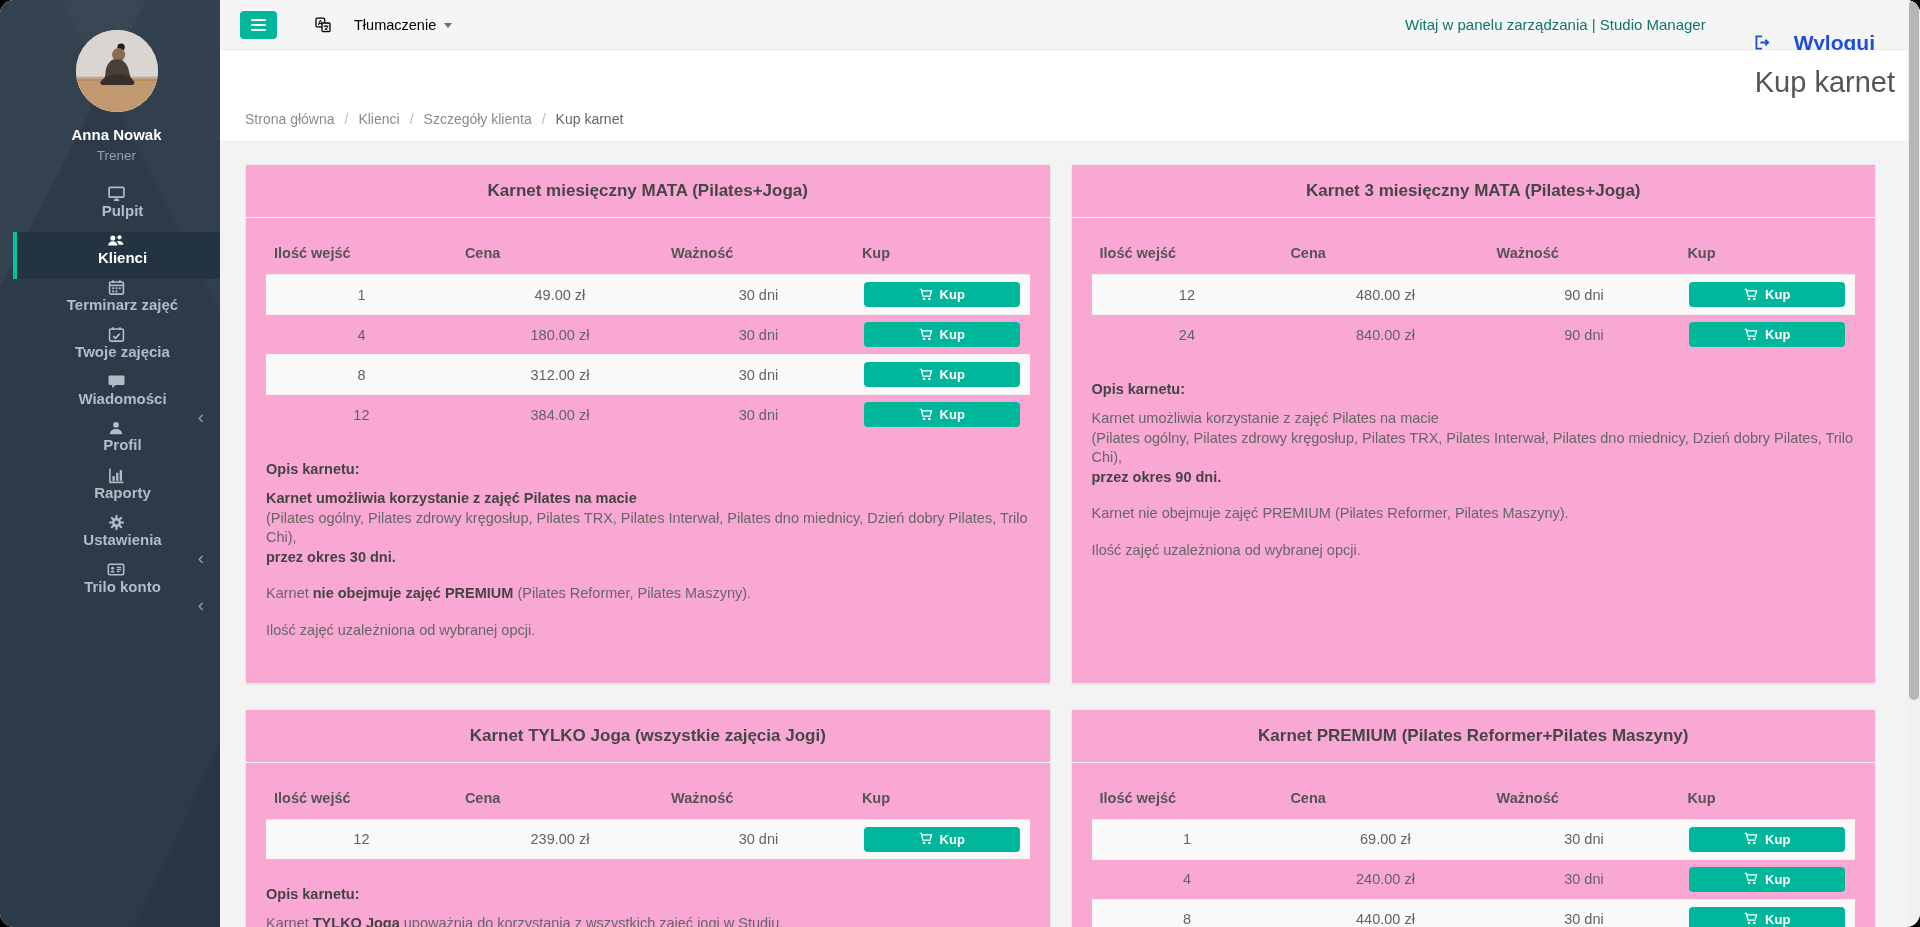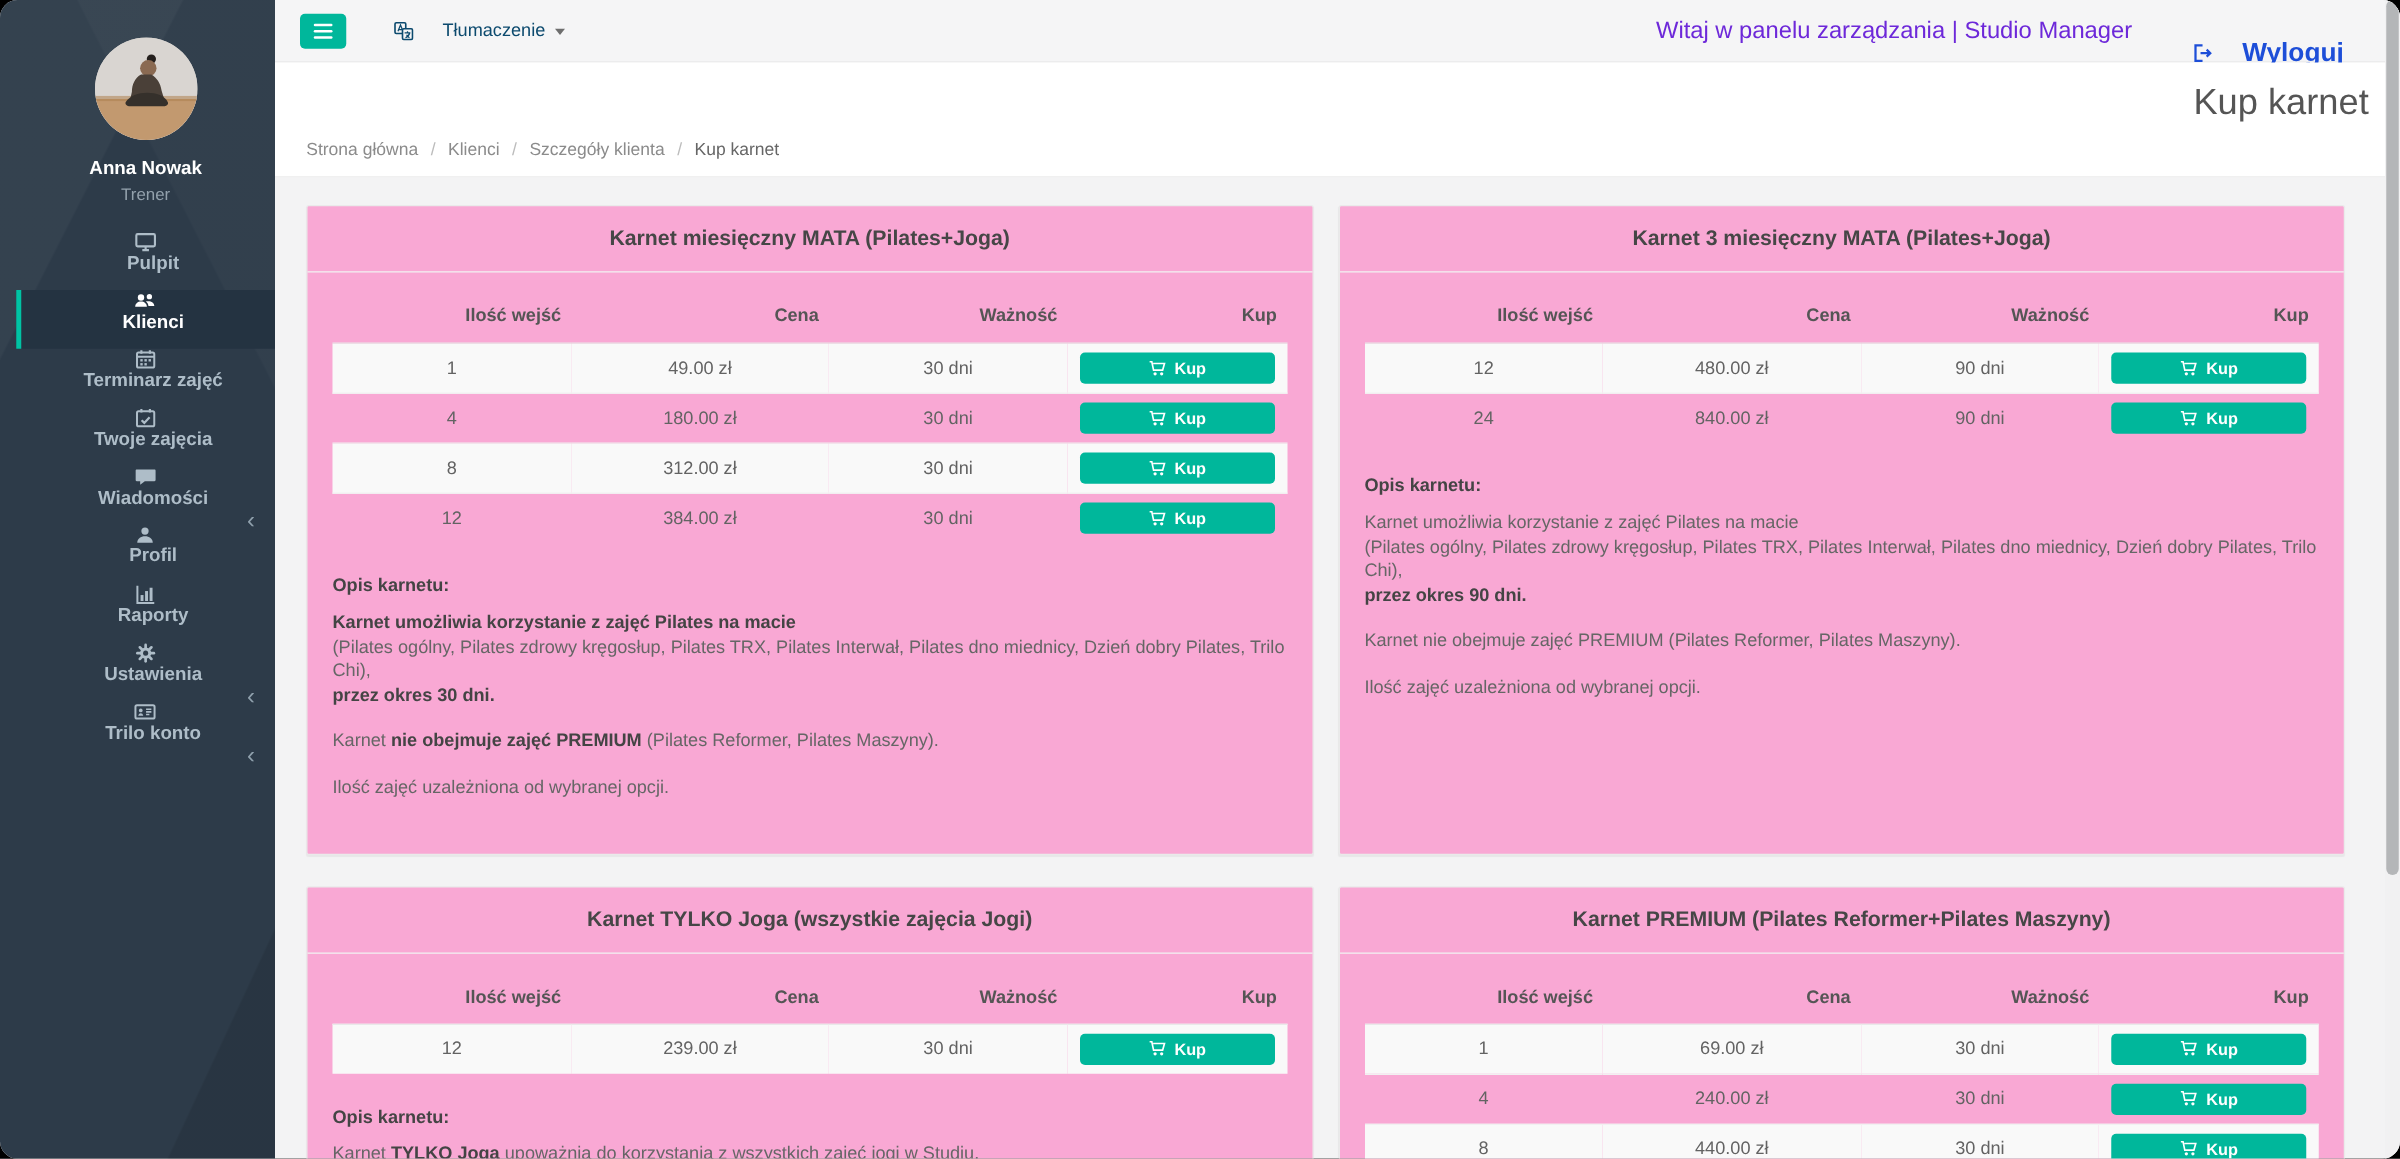--- a/index.html
+++ b/index.html
@@ -51,28 +51,28 @@
     display:flex; align-items:center; padding:0 45px 0 20px;
   }
   .hamburger {
     width:37px; height:28px; background:#00b79b; border:none; border-radius:4px;
     display:flex; flex-direction:column; justify-content:center; align-items:center;
     gap:3px; cursor:pointer; padding:0;
   }
   .hamburger span { display:block; width:15px; height:2px; background:#fff; border-radius:1px; }
   .translate {
     margin-left:36px; display:flex; align-items:center; gap:8px;
-    color:#0c4a6e; font-size:14.5px; cursor:pointer;
+    color:#000000; font-size:14.5px; cursor:pointer;
   }
   .caret {
     width:0; height:0; border-left:4px solid transparent;
     border-right:4px solid transparent; border-top:5px solid #6e6e6e; margin-top:2px;
   }
   .topbar-right { margin-left:auto; display:flex; align-items:center; gap:46px; }
-  .welcome { font-size:19px; color:#6d28d9; }
+  .welcome { font-size:15px; color:#0f766e; }
   .logout {
     display:flex; align-items:center; gap:9px; font-size:21px; font-weight:600;
     color:#1d4ed8; text-decoration:none; cursor:pointer;margin-top:36px;
   }
   
   .content-header { background:#ffffff; padding:16px 25px 14px; border-bottom:1px solid #ececec;text-align:right; }
   .page-title { font-size:29px; font-weight:400; color:#555; margin:0 0 12px; }
   .breadcrumb {
     list-style:none; margin:0; padding:0; display:flex; align-items:center;
     gap:10px; font-size:14px;
@@ -86,21 +86,21 @@
   .card {
     background:#f9a8d4; border:1px solid #eaeaea; border-radius:2px;
     box-shadow:0 1px 1px rgba(0,0,0,.05); display:flex; flex-direction:column;
   }
   .card-header { padding:16px 20px; border-bottom:1px solid #f2f2f2; text-align:center; }
   .card-title { font-size:17px; font-weight:600; color:#464646; margin:0; }
   .card-body { padding:14px 20px 26px; }
   table.price-table { width:100%; border-collapse:collapse; font-size:14.5px; color:#636363; }
   .price-table th {
     font-size:14.5px; font-weight:700; color:#555; padding:13px 8px;
-    text-align:right; border-bottom:1px solid #e9e9e9;
+    text-align:left; border-bottom:1px solid #e9e9e9;
   }
   .price-table th:nth-child(1){ width:25%; } .price-table th:nth-child(2){ width:27%; }
   .price-table th:nth-child(3){ width:25%; } .price-table th:nth-child(4){ width:23%; }
   .price-table td { padding:7px 8px; text-align:center; border-top:1px solid #f1f1f1; }
   .price-table tbody tr:nth-child(odd) { background:#f9f9f9; }
   .buy-cell { padding:7px 10px !important; }
   .buy-btn {
     display:flex; align-items:center; justify-content:center; gap:7px;
     width:100%; height:25px; background:#00b79b; color:#fff; border:none;
     border-radius:4px; font-size:13px; font-weight:700; cursor:pointer;

